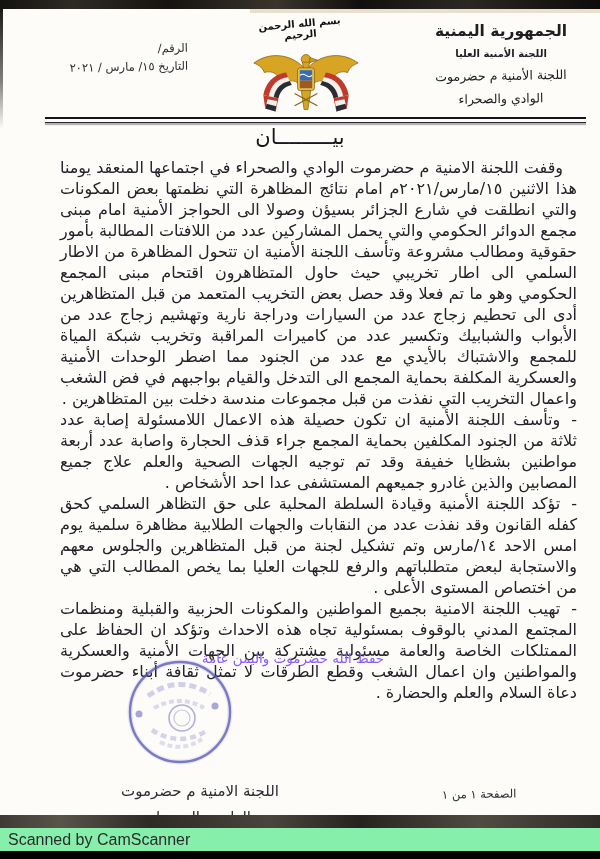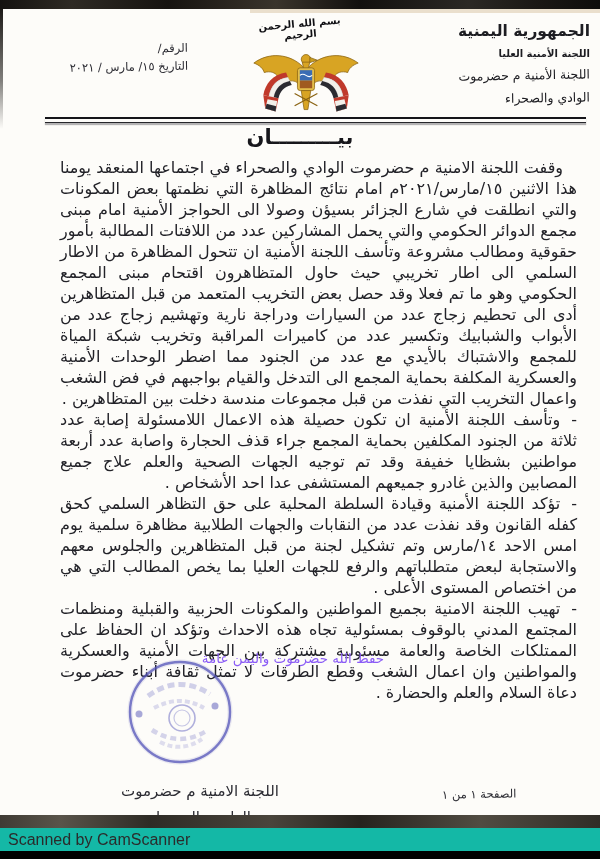--- a/index.html
+++ b/index.html
@@ -10,52 +10,52 @@
   }
   
   .top-edge{position:absolute;top:0;left:0;right:0;height:9px;
     background:linear-gradient(90deg,#141210 0%,#2e2a24 12%,#161310 28%,#3a342c 46%,#12100e 60%,#2b2824 78%,#1a1714 90%,#0e0d0b 100%);}
   .top-edge-tint{position:absolute;top:9px;left:250px;right:0;height:4px;background:rgba(198,170,122,.35);}
   .left-edge{position:absolute;left:0;top:9px;width:3px;height:120px;
     background:linear-gradient(#1c1a17 0%,rgba(28,26,23,.55) 60%,rgba(28,26,23,0) 100%);}
   
   .hdr-left{position:absolute;top:40px;left:36px;width:152px;direction:rtl;
     text-align:right;font-size:11.5px;line-height:18px;color:#2c2c33;transform:rotate(-1deg);}
-  .hdr-right{position:absolute;top:20px;right:10px;width:178px;direction:rtl;text-align:right;color:#1d1d22;}
+  .hdr-right{position:absolute;top:20px;right:10px;width:178px;direction:rtl;text-align:center;color:#1d1d22;}
   .org1{font-size:15.5px;font-weight:bold;line-height:23px;}
   .org2{font-size:10px;font-weight:bold;line-height:21px;}
   .org3,.org4{font-size:12.5px;line-height:23px;transform:rotate(-1deg);}
   .bismillah{position:absolute;top:18px;left:246px;width:108px;text-align:center;
     font-size:10px;font-weight:bold;color:#101014;transform:rotate(-5deg);direction:rtl;}
   .emblem{position:absolute;top:46px;left:243px;}
   
   .rule{position:absolute;top:117px;left:45px;right:14px;height:3px;
     border-top:2.5px solid #15151a;border-bottom:1.5px solid #26262b;
     box-shadow:0 2px 1px rgba(90,90,95,.45);}
   .title{position:absolute;top:125px;left:0;width:100%;margin:0;text-align:center;
-    font-size:21px;font-weight:bold;direction:rtl;color:#17171c;}
+    font-size:21px;font-weight:normal;direction:rtl;color:#17171c;}
   
   .body{position:absolute;top:157px;right:23px;left:28px;direction:rtl;
     text-align:justify;font-size:16px;line-height:21px;color:#222228;margin-left:32px;}
   .body p{margin:0;}
   .p1{text-indent:14px;}
   .dash{margin-left:11px;}
   
   .closing{position:absolute;top:645px;left:148px;width:290px;text-align:center;
     direction:rtl;font-size:13.5px;line-height:26px;color:#8b5cf6;}
   
   .stamp{position:absolute;left:122px;top:656px;width:116px;height:116px;}
   
   .f-center{position:absolute;top:778px;left:100px;width:200px;text-align:center;
     direction:rtl;font-size:15px;line-height:26px;color:#2c2c33;}
   .f-page{position:absolute;top:787px;right:84px;direction:rtl;font-size:11.5px;color:#2c2c33;transform:rotate(-1deg);}
   
   .bottom-edge{position:absolute;top:815px;left:0;right:0;height:13px;
     background:linear-gradient(90deg,#3f3b34 0%,#59544a 10%,#2e2b25 25%,#4a453c 45%,#26231e 60%,#514c42 80%,#302d27 100%);}
-  .scanner-bar{position:absolute;top:828px;left:0;right:0;height:23px;background:#14b8a6;}
+  .scanner-bar{position:absolute;top:828px;left:0;right:0;height:23px;background:#86efac;}
   .scanner-bar span{position:absolute;left:8px;top:3px;
     font-family:"Liberation Sans",sans-serif;font-size:16px;color:#2b2b2b;}
   .black-bar{position:absolute;top:851px;left:0;right:0;height:8px;background:#000;}
 </style>
 </head>
 <body>
 
 <div class="page">
 
   <div class="top-edge"></div>

